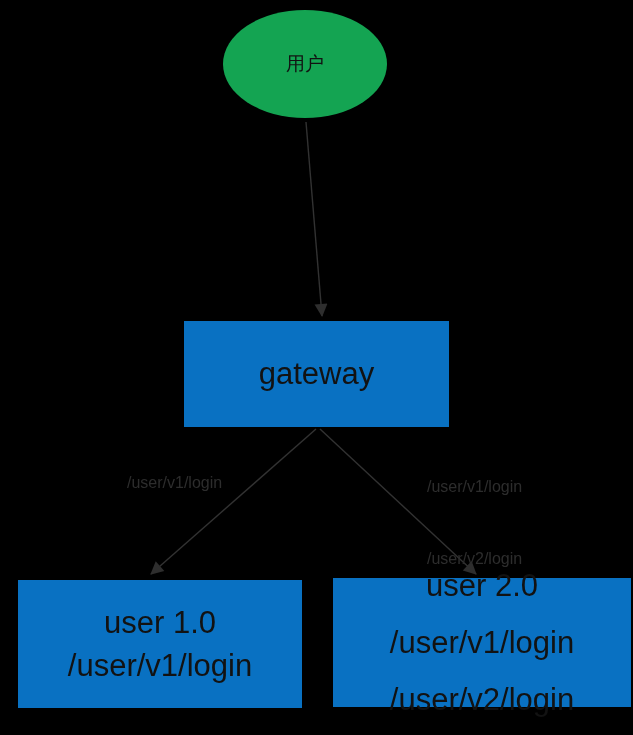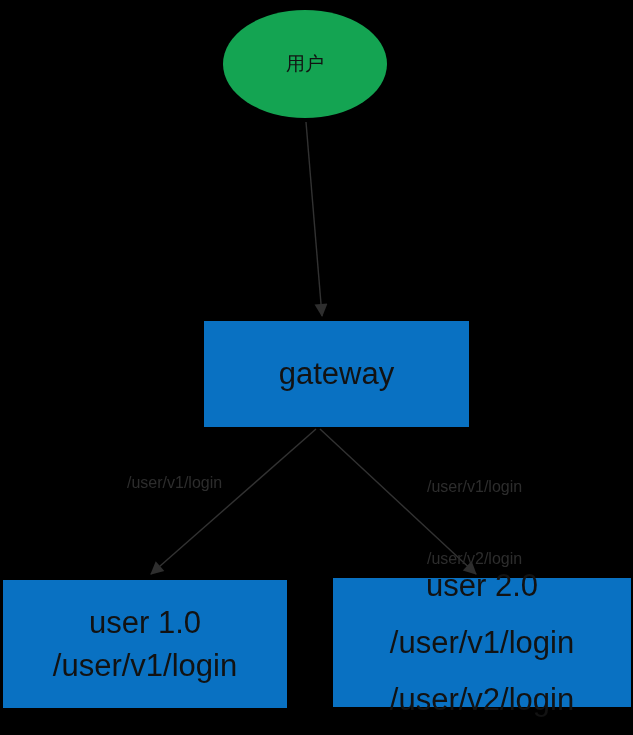--- a/index.html
+++ b/index.html
@@ -39,28 +39,28 @@
     height: 108px;
     border-radius: 50%;
     background: #14a452;
   }
   .node-ellipse .cn-line   { font-size: 19px; line-height: 26px; }
   .node-ellipse .en-line   { font-size: 20px; line-height: 26px; }
   .node-rect {
     background: #0971c2;
   }
   .node-gateway {
-    left: 204px;
+    left: 184px;
     top: 321px;
     width: 265px;
     height: 106px;
     font-size: 31px;
   }
   .node-user10 {
-    left: 3px;
+    left: 18px;
     top: 580px;
     width: 284px;
     height: 128px;
     font-size: 31px;
     line-height: 43px;
   }
   .node-user20 {
     left: 333px;
     top: 578px;
     width: 298px;

